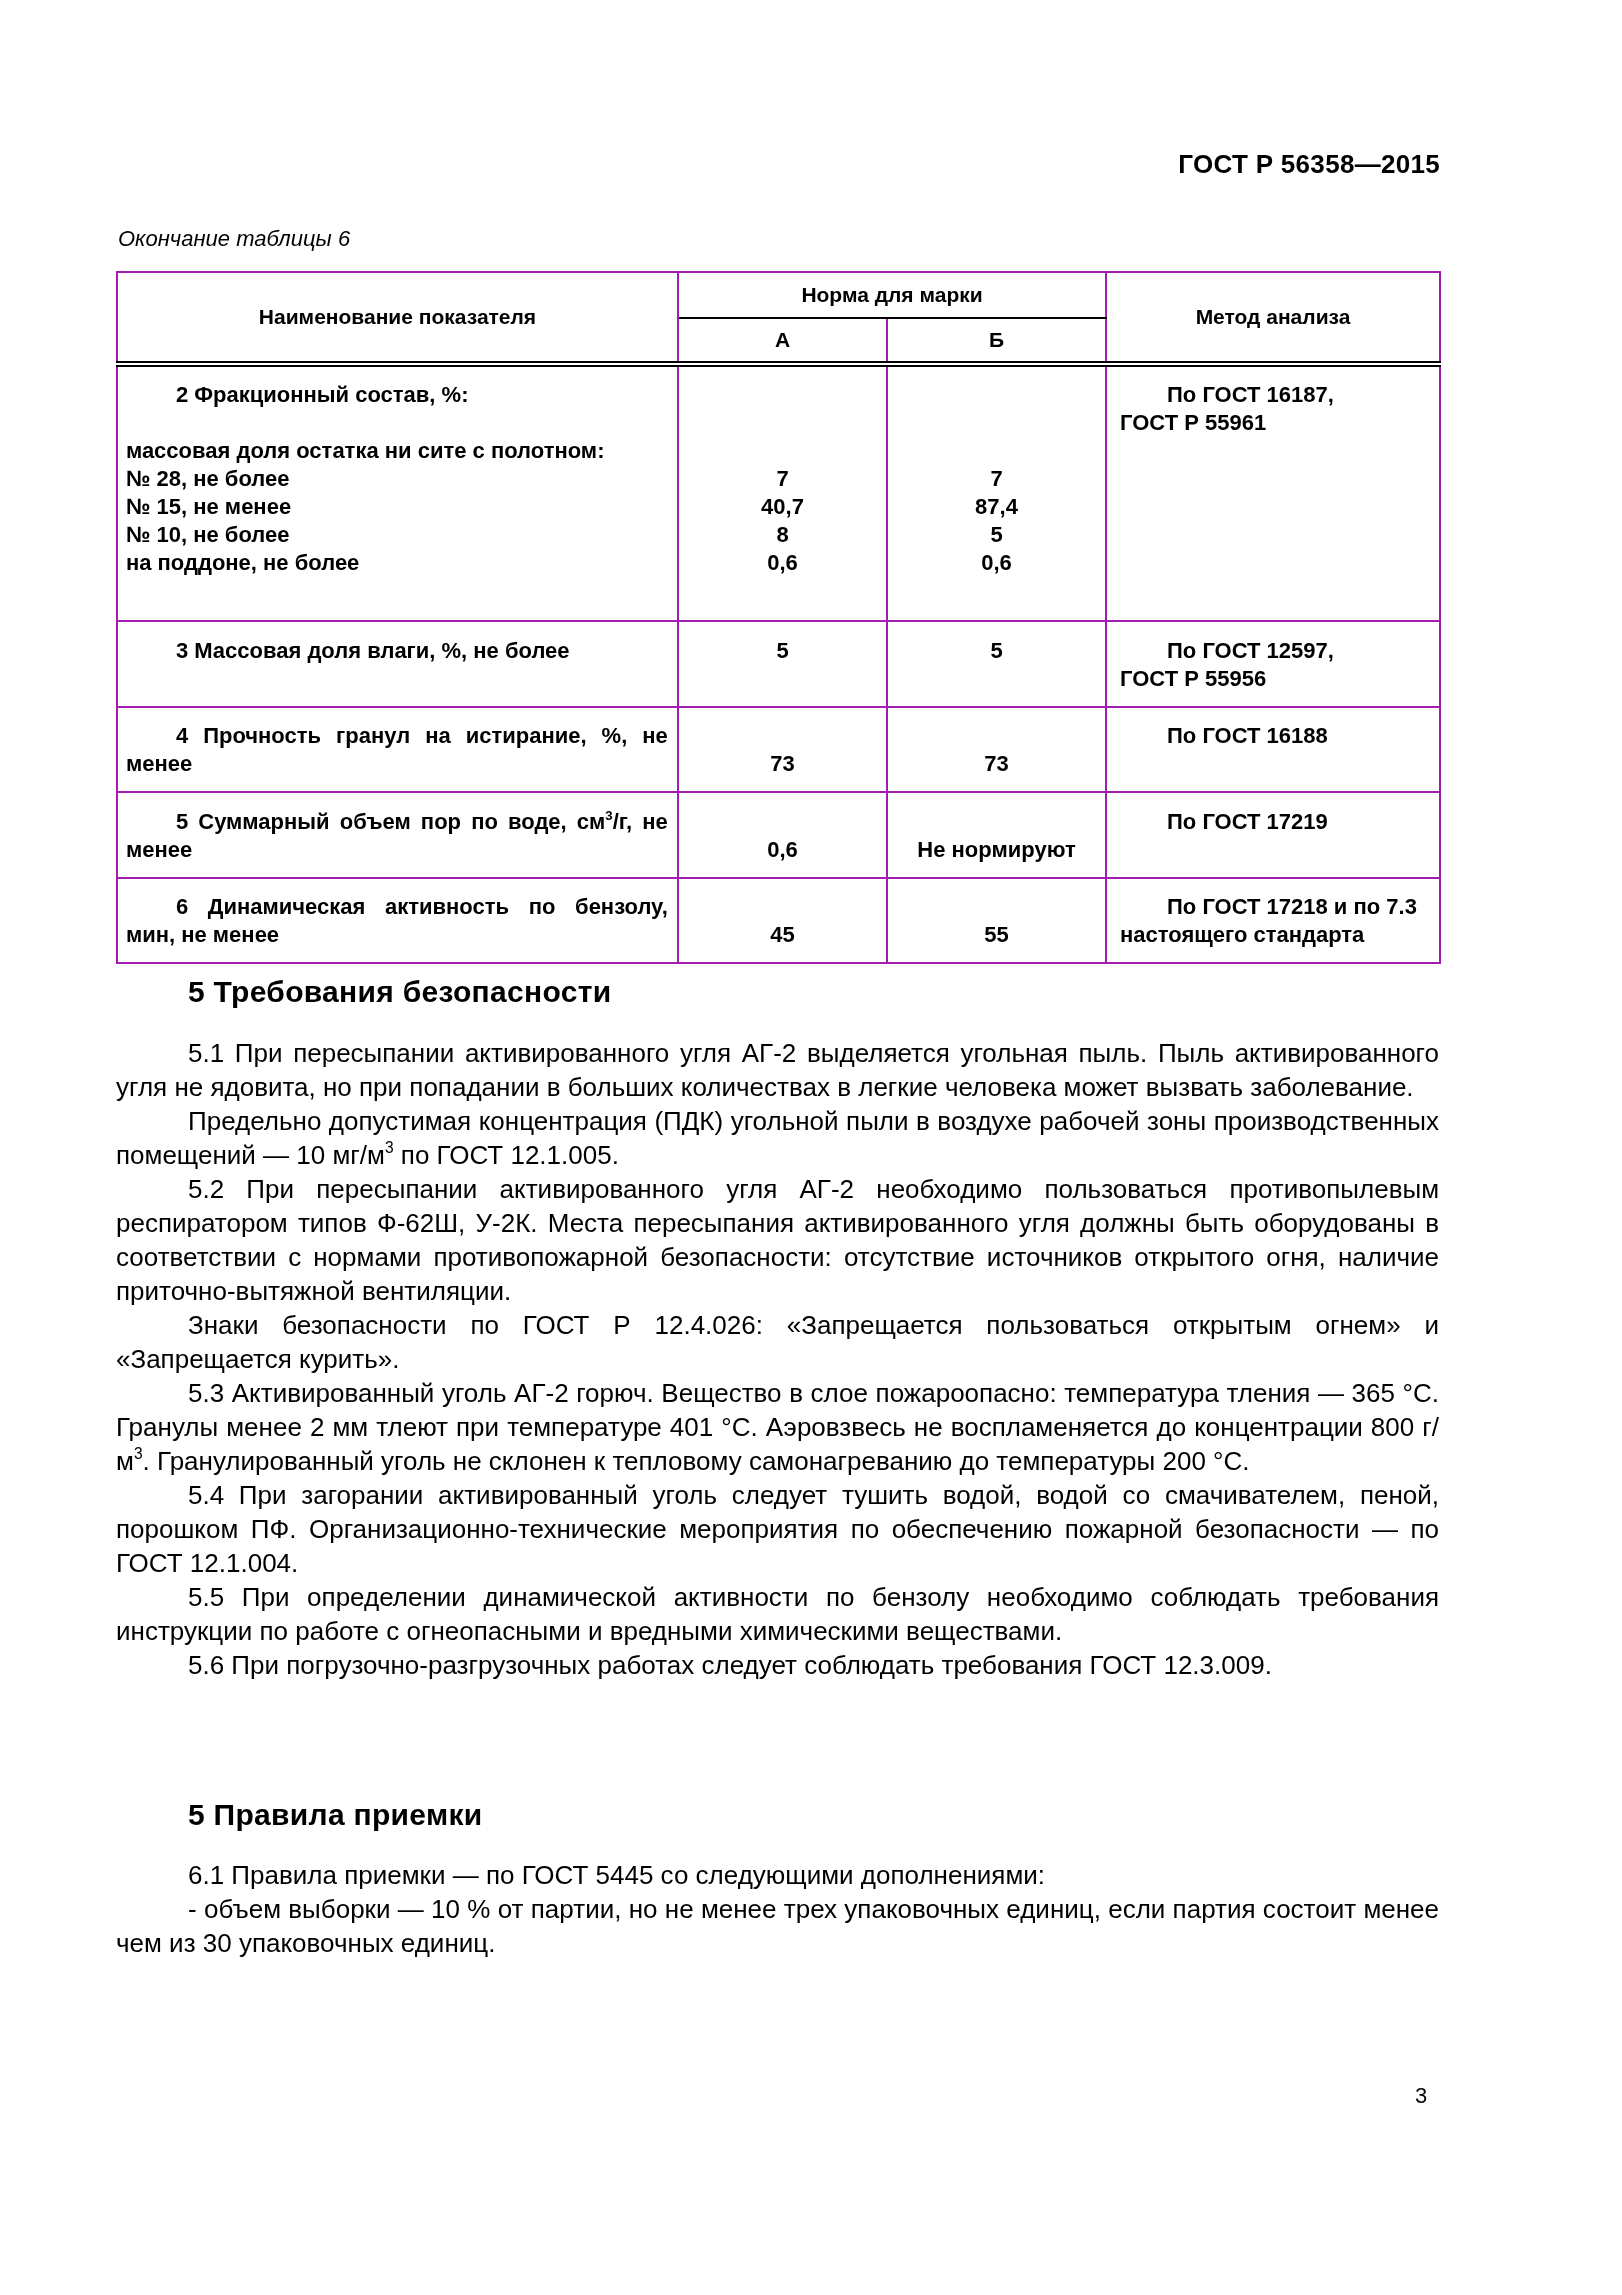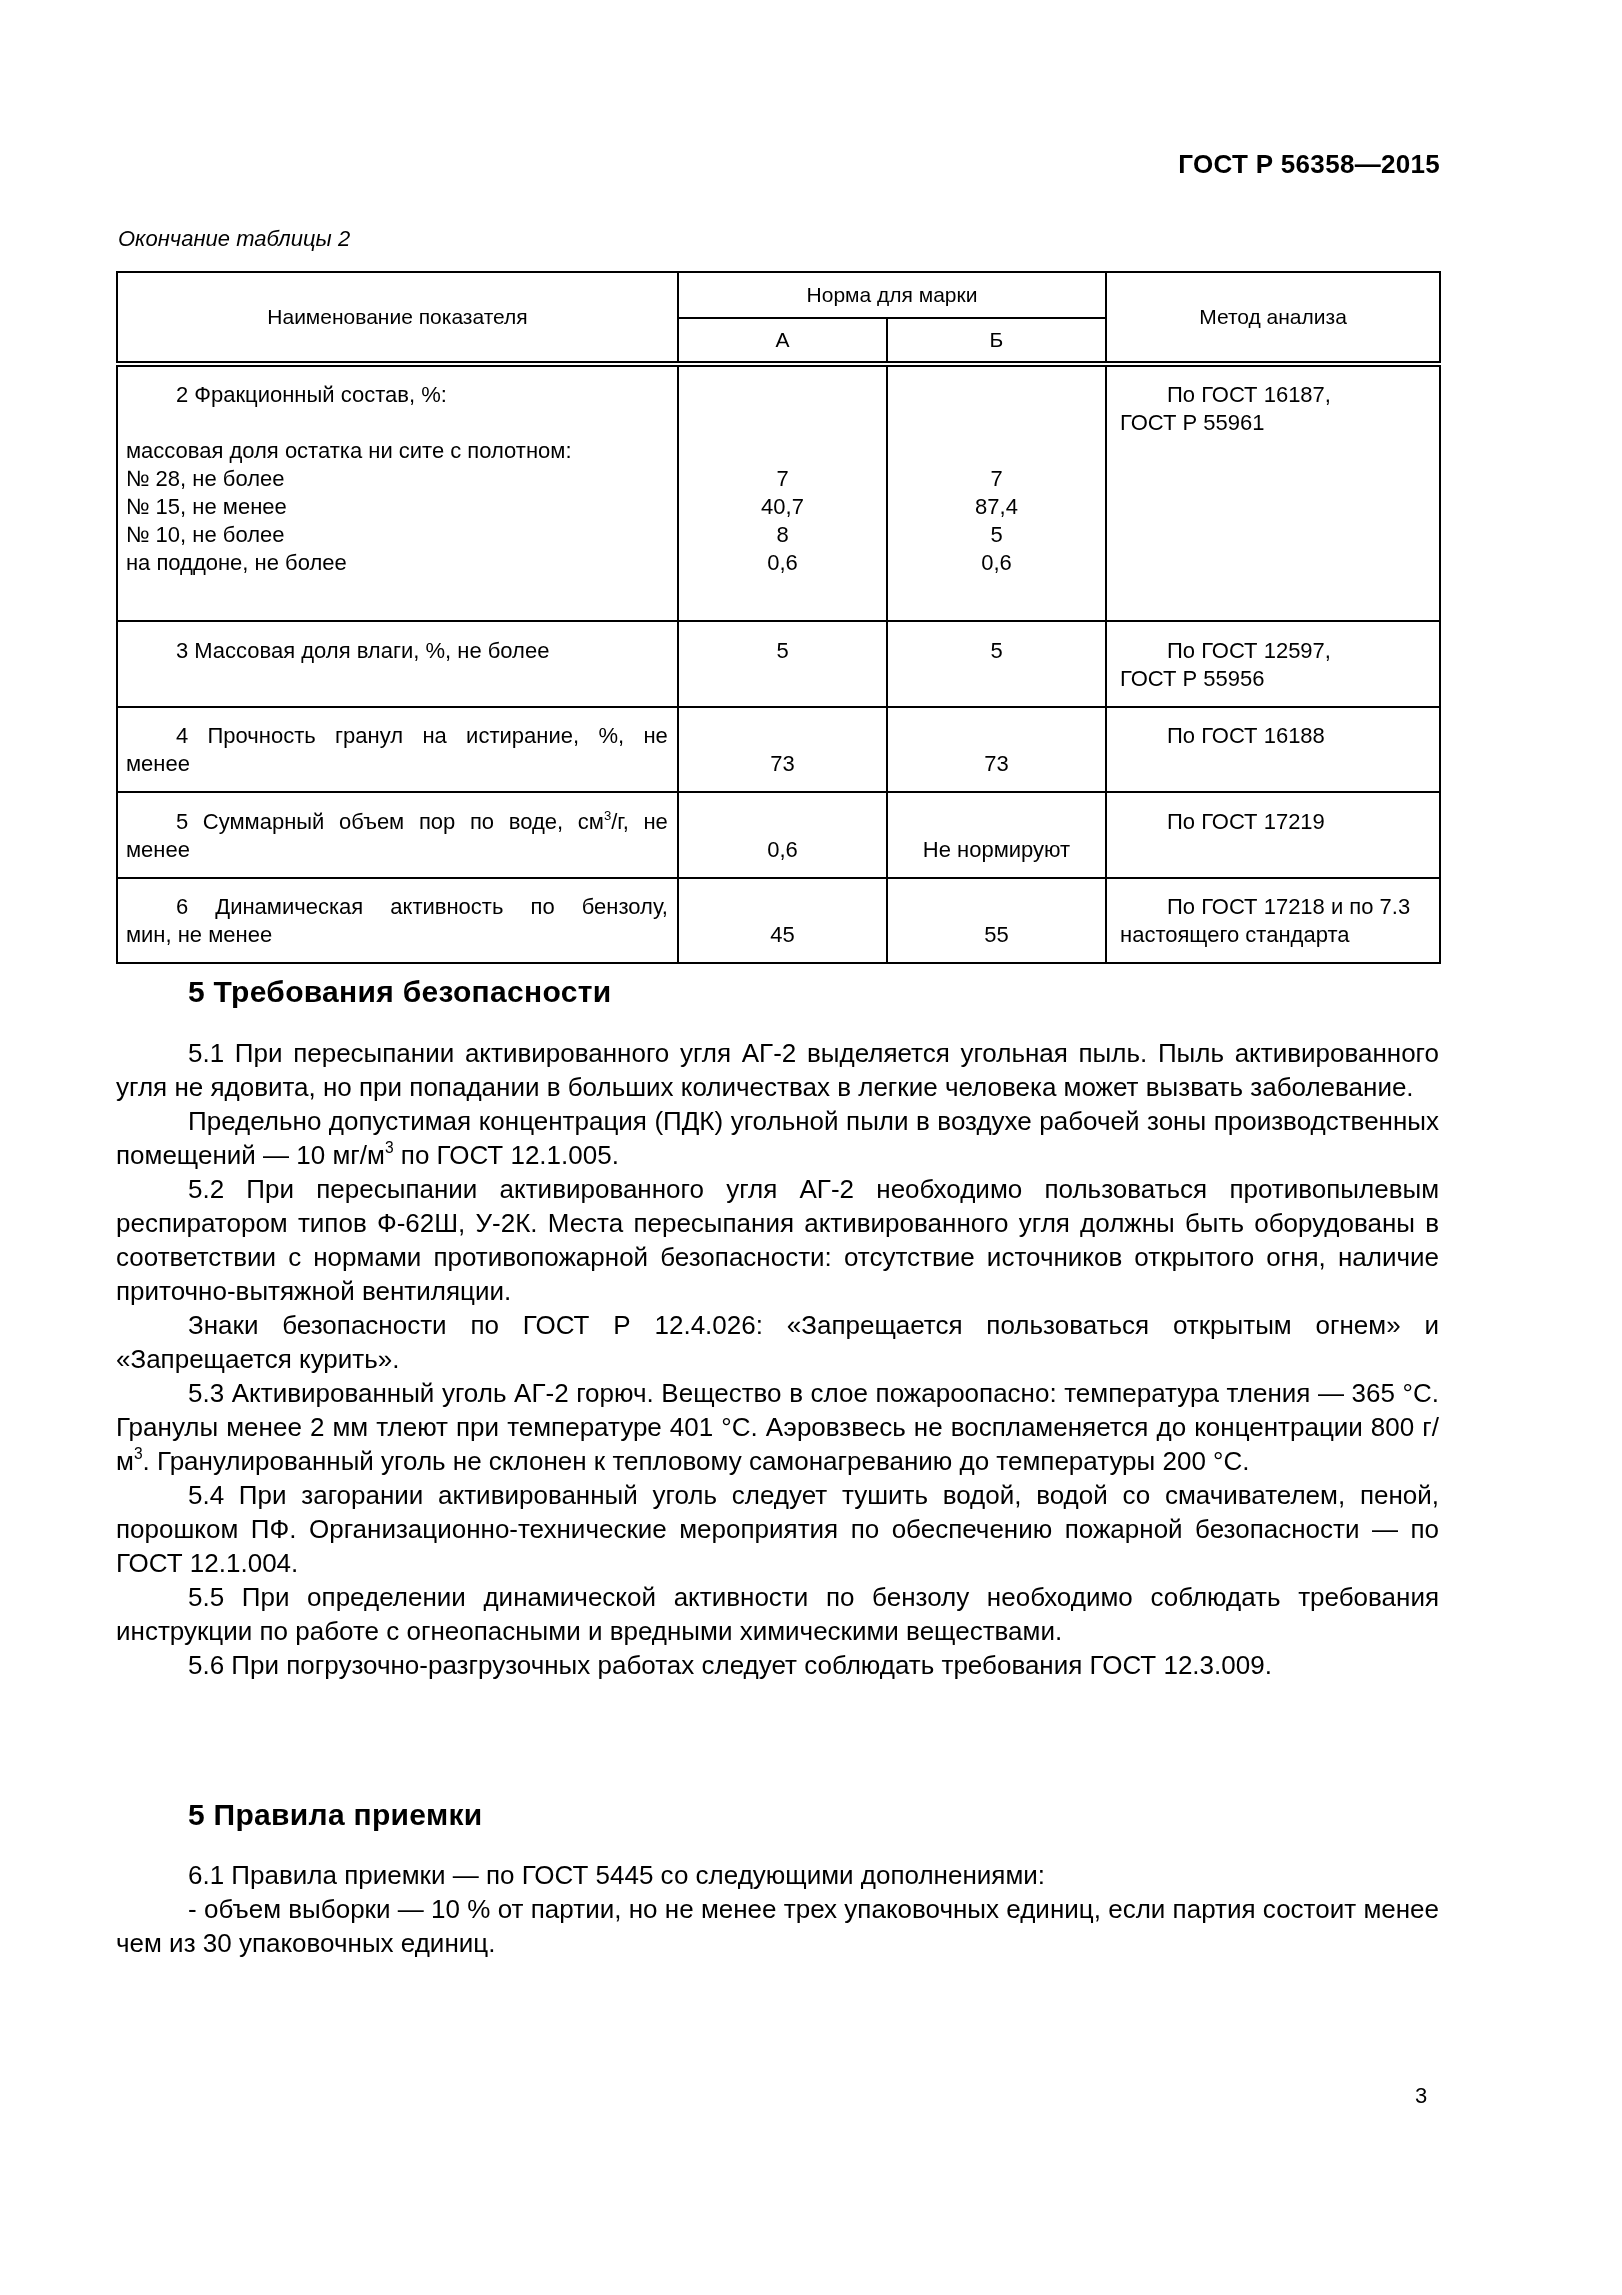--- a/index.html
+++ b/index.html
@@ -3,21 +3,21 @@
 <meta charset="utf-8">
 <style>
   html, body { margin: 0; padding: 0; background: #ffffff; }
   body { width: 1623px; height: 2295px; position: relative; overflow: hidden;
          font-family: "Liberation Sans", "DejaVu Sans", sans-serif; color: #000; }
   .doc-id { position: absolute; top: 149px; right: 183px; font-size: 26px; font-weight: bold; letter-spacing: 0.3px; }
   .caption { position: absolute; top: 226px; left: 118px; font-size: 22px; font-style: italic; }
 
   .tbl { position: absolute; left: 116px; top: 271px; width: 1323px; border-collapse: collapse;
          font-size: 22px; line-height: 28px; table-layout: fixed; }
-  .tbl td, .tbl th { border: 2px solid #000000; vertical-align: top; padding: 0; font-weight: normal; }
+  .tbl td, .tbl th { border: 2px solid #a21caf; vertical-align: top; padding: 0; font-weight: bold; }
   .tbl th { vertical-align: middle; text-align: center; font-size: 21px; }
   .tbl col.c-name { width: 561px; }
   .tbl col.c-a { width: 209px; }
   .tbl col.c-b { width: 219px; }
   .tbl col.c-m { width: 334px; }
   .tbl .h1 th { height: 44px; }
   .tbl .h2 th { height: 42px; }
   .tbl thead tr:last-child th { border-bottom: 6.5px double #000; }
   .tbl .h1 th.rowspan { border-bottom: 6.5px double #000; }
   .cell-name { padding: 14.4px 9.2px 13px 7.9px !important; text-align: justify; margin-left: 44px; }
@@ -32,21 +32,21 @@
 
   .h-sec { position: absolute; left: 188px; font-size: 30px; font-weight: bold; letter-spacing: 0.3px; }
   .body-text { position: absolute; left: 116px; width: 1323px; font-size: 26px; line-height: 34px; }
   .body-text p { margin: 0; text-align: justify; text-indent: 72px; }
   .page-num { position: absolute; top: 2083px; left: 1415px; font-size: 22px; }
 </style>
 </head>
 <body>
 
 <div class="doc-id">ГОСТ Р 56358—2015</div>
-<div class="caption">Окончание таблицы 2</div>
+<div class="caption">Окончание таблицы 6</div>
 
 <table class="tbl">
   <colgroup>
     <col class="c-name">
       <col class="c-a">
       <col class="c-b">
       <col class="c-m">
   </colgroup>
   <thead>
     <tr class="h1">

